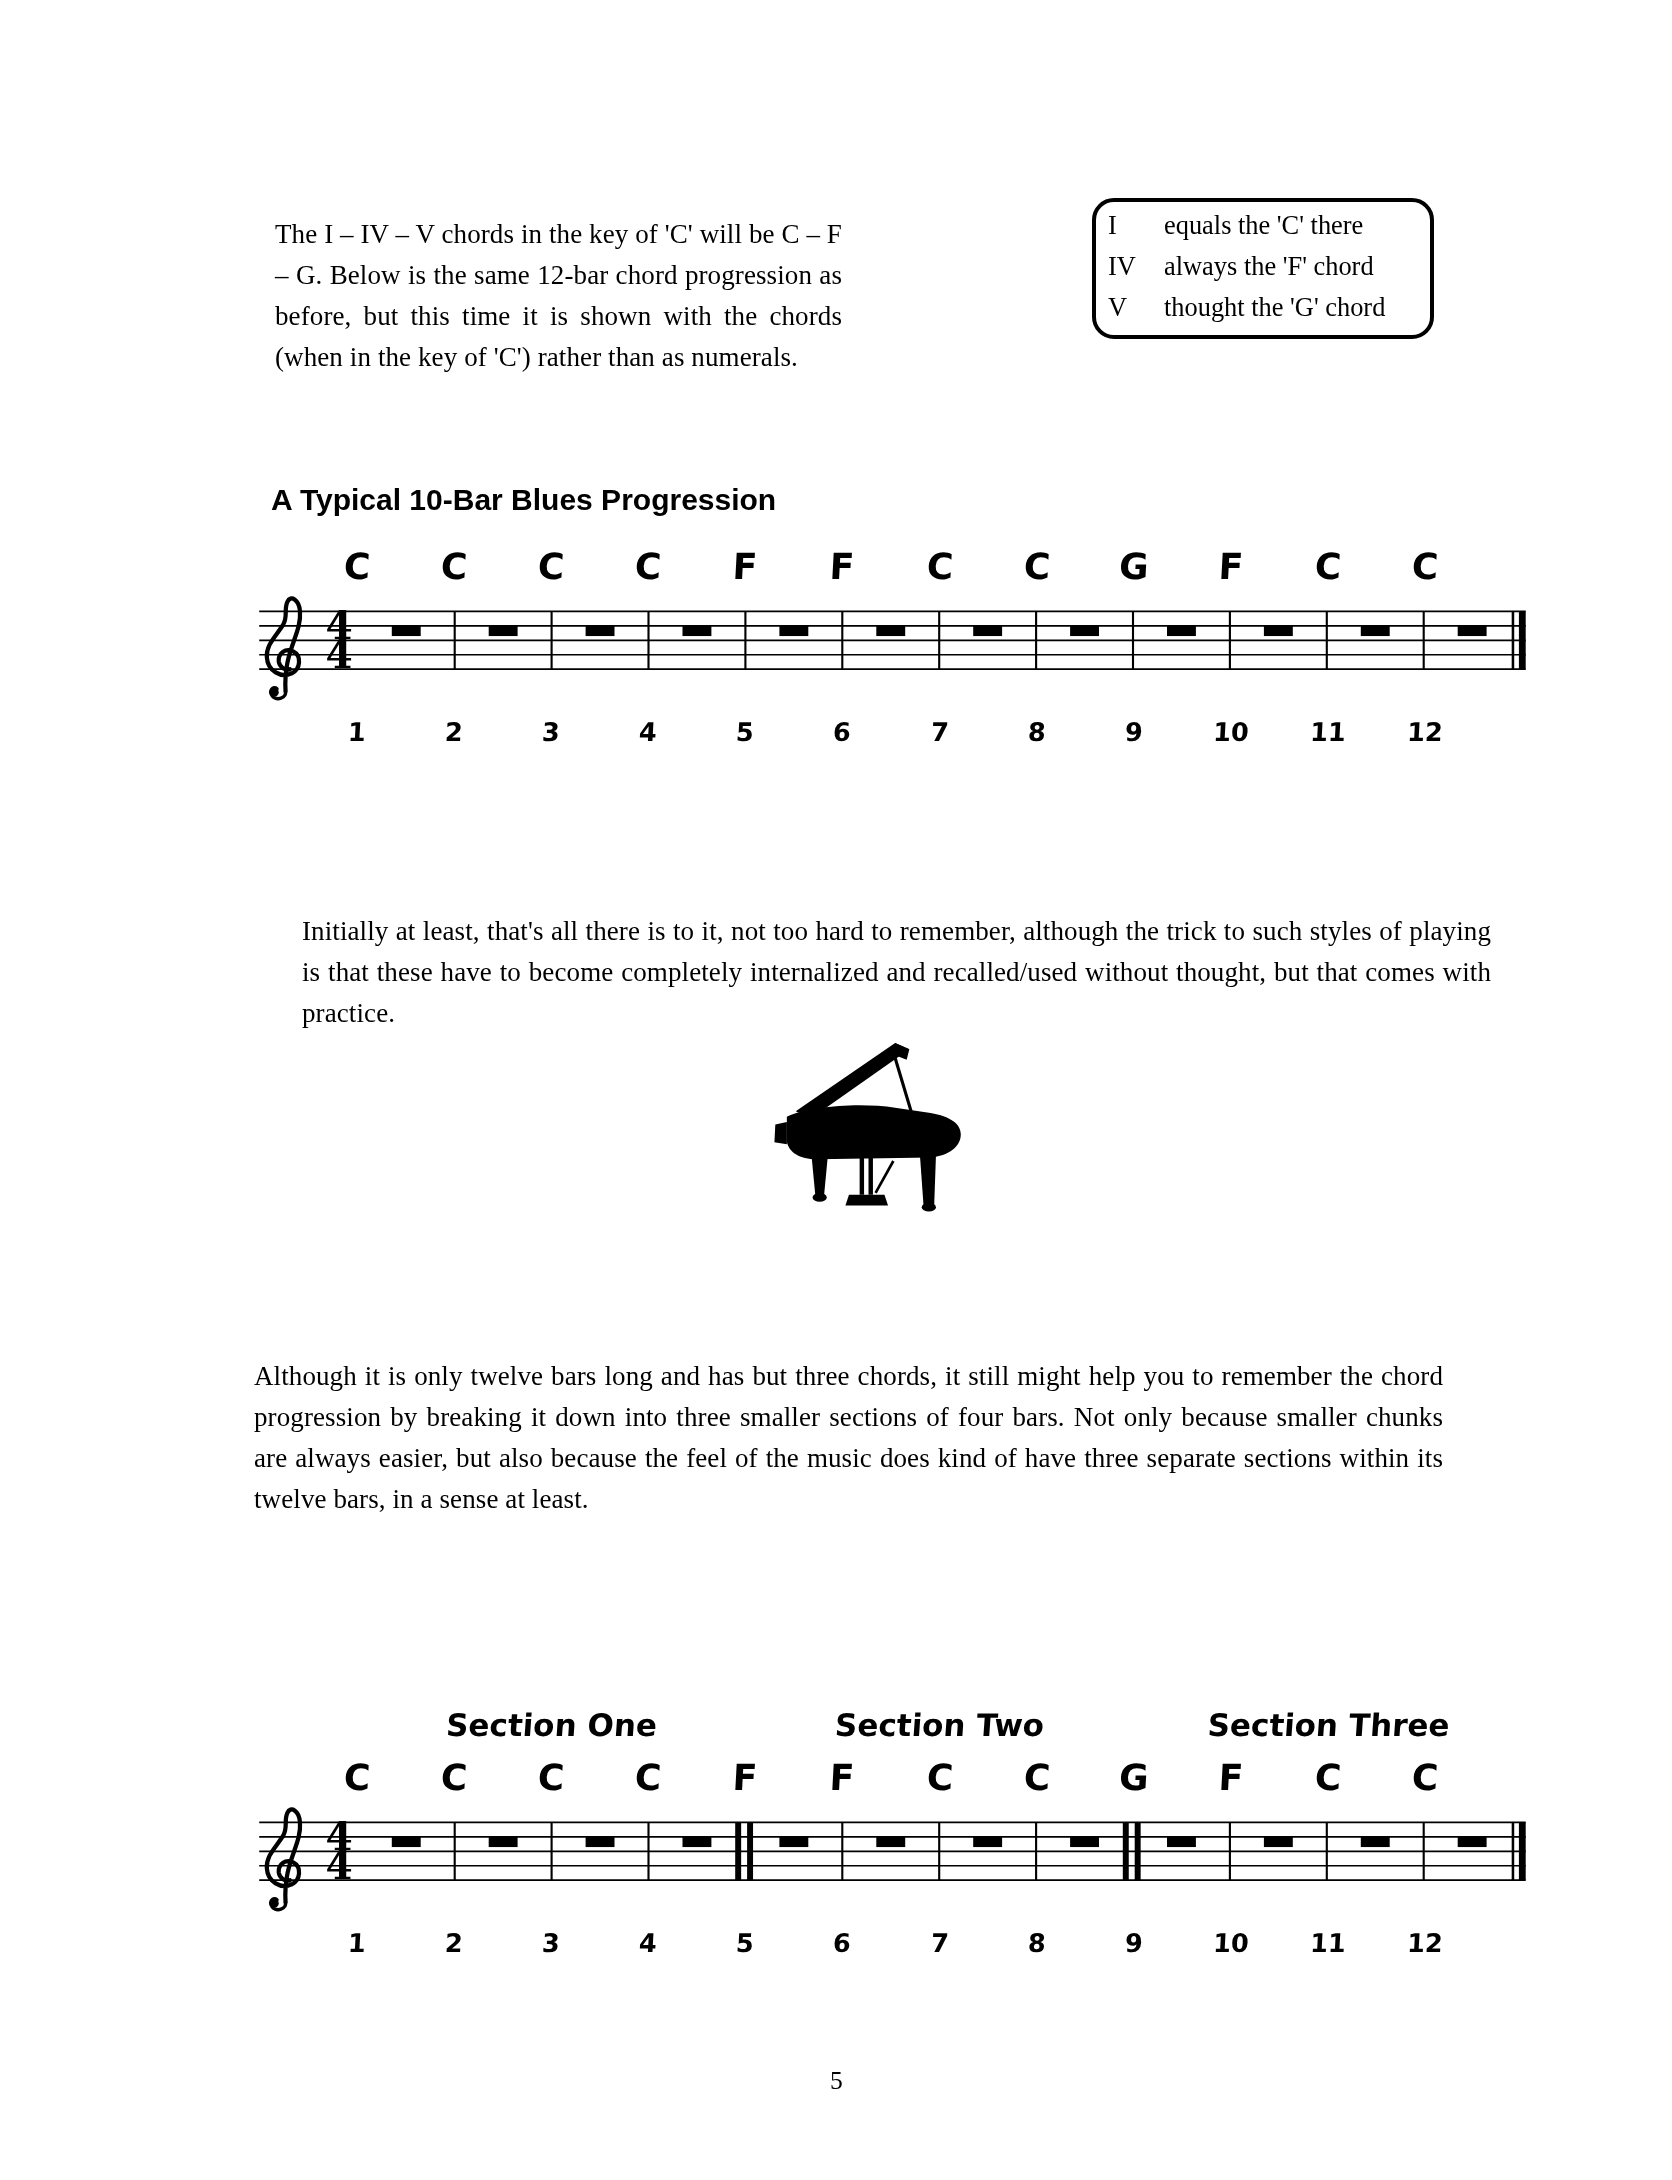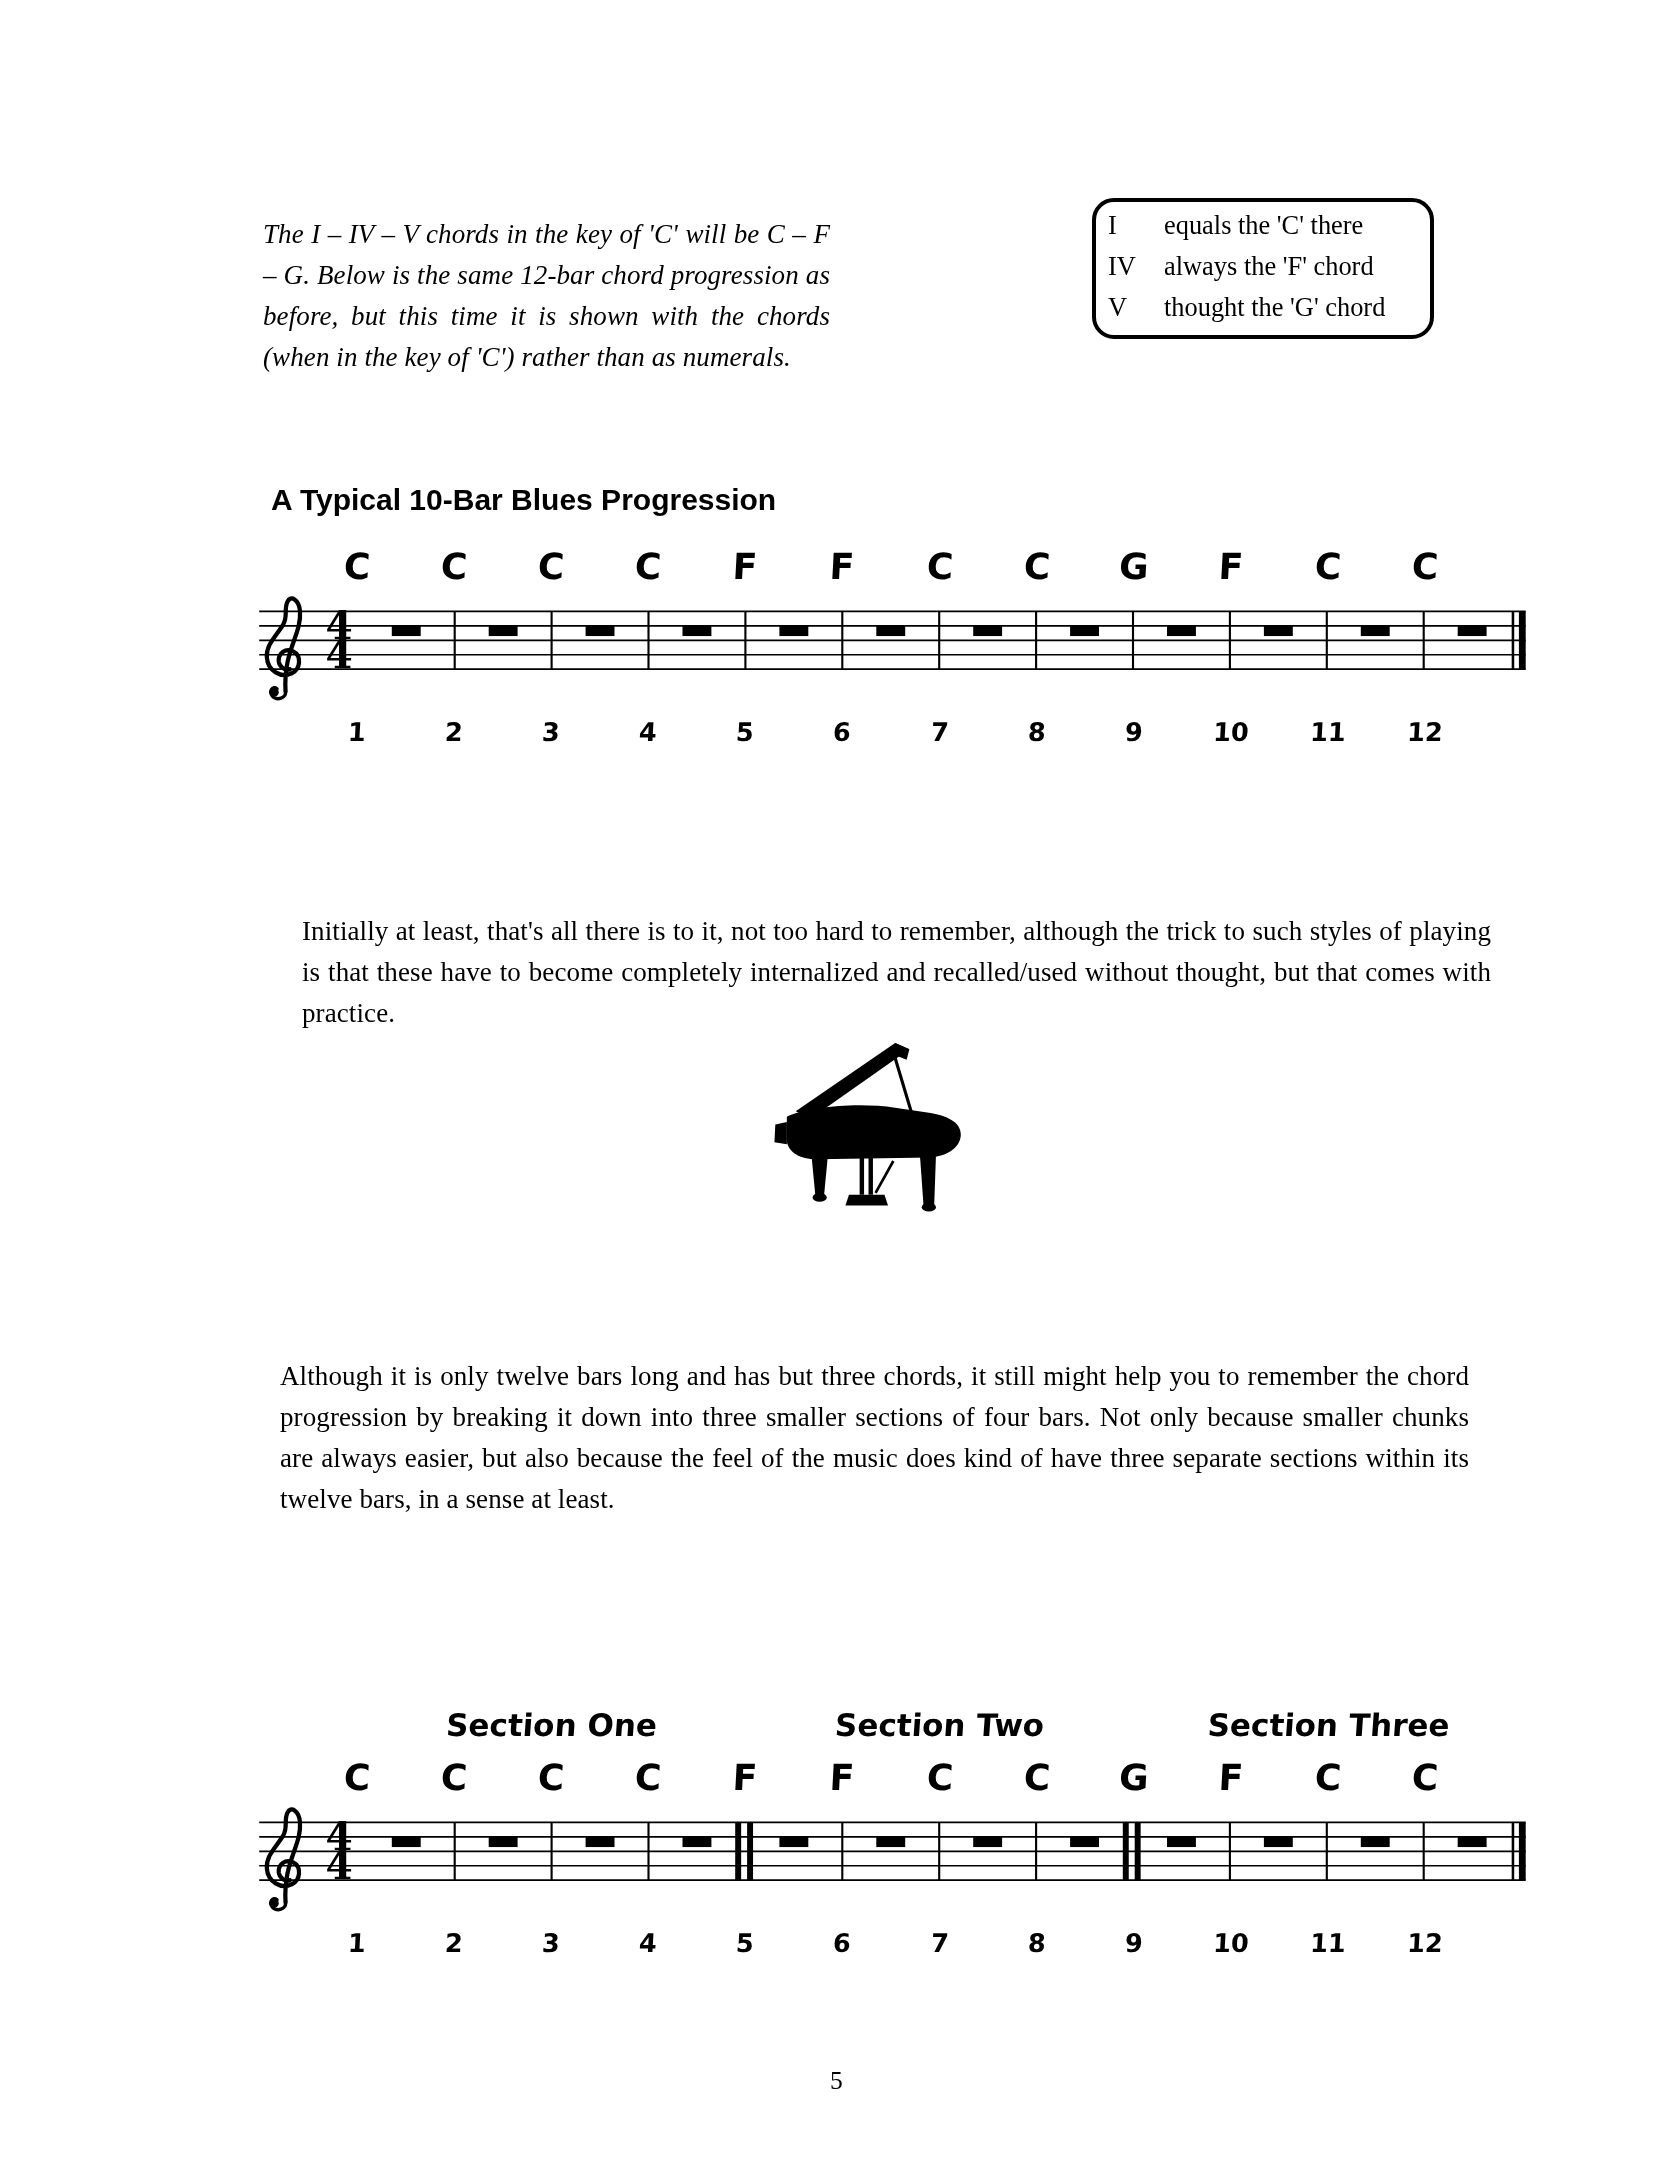--- a/index.html
+++ b/index.html
@@ -13,23 +13,23 @@
     overflow:hidden;
   }
   
   .body-para{
     position:absolute;
     font-size:27px;
     line-height:41px;
     text-align:justify;
     letter-spacing:0.1px;
   }
-  .intro-para{ left:263px; top:187px; width:567px;font-style:italic; }
+  .intro-para{ left:275px; top:187px; width:567px; }
   .para-2{ left:271px; top:884px; width:1189px;margin-left:31px; }
-  .para-3{ left:280px; top:1329px; width:1189px; }
+  .para-3{ left:254px; top:1329px; width:1189px; }
 
   .chord-box{
     position:absolute;
     left:1092px; top:198px;
     width:342px;
     border:4.3px solid #000;
     border-radius:22px;
     padding:3.4px 8.5px 6.8px 12px;
     box-sizing:border-box;
   }

